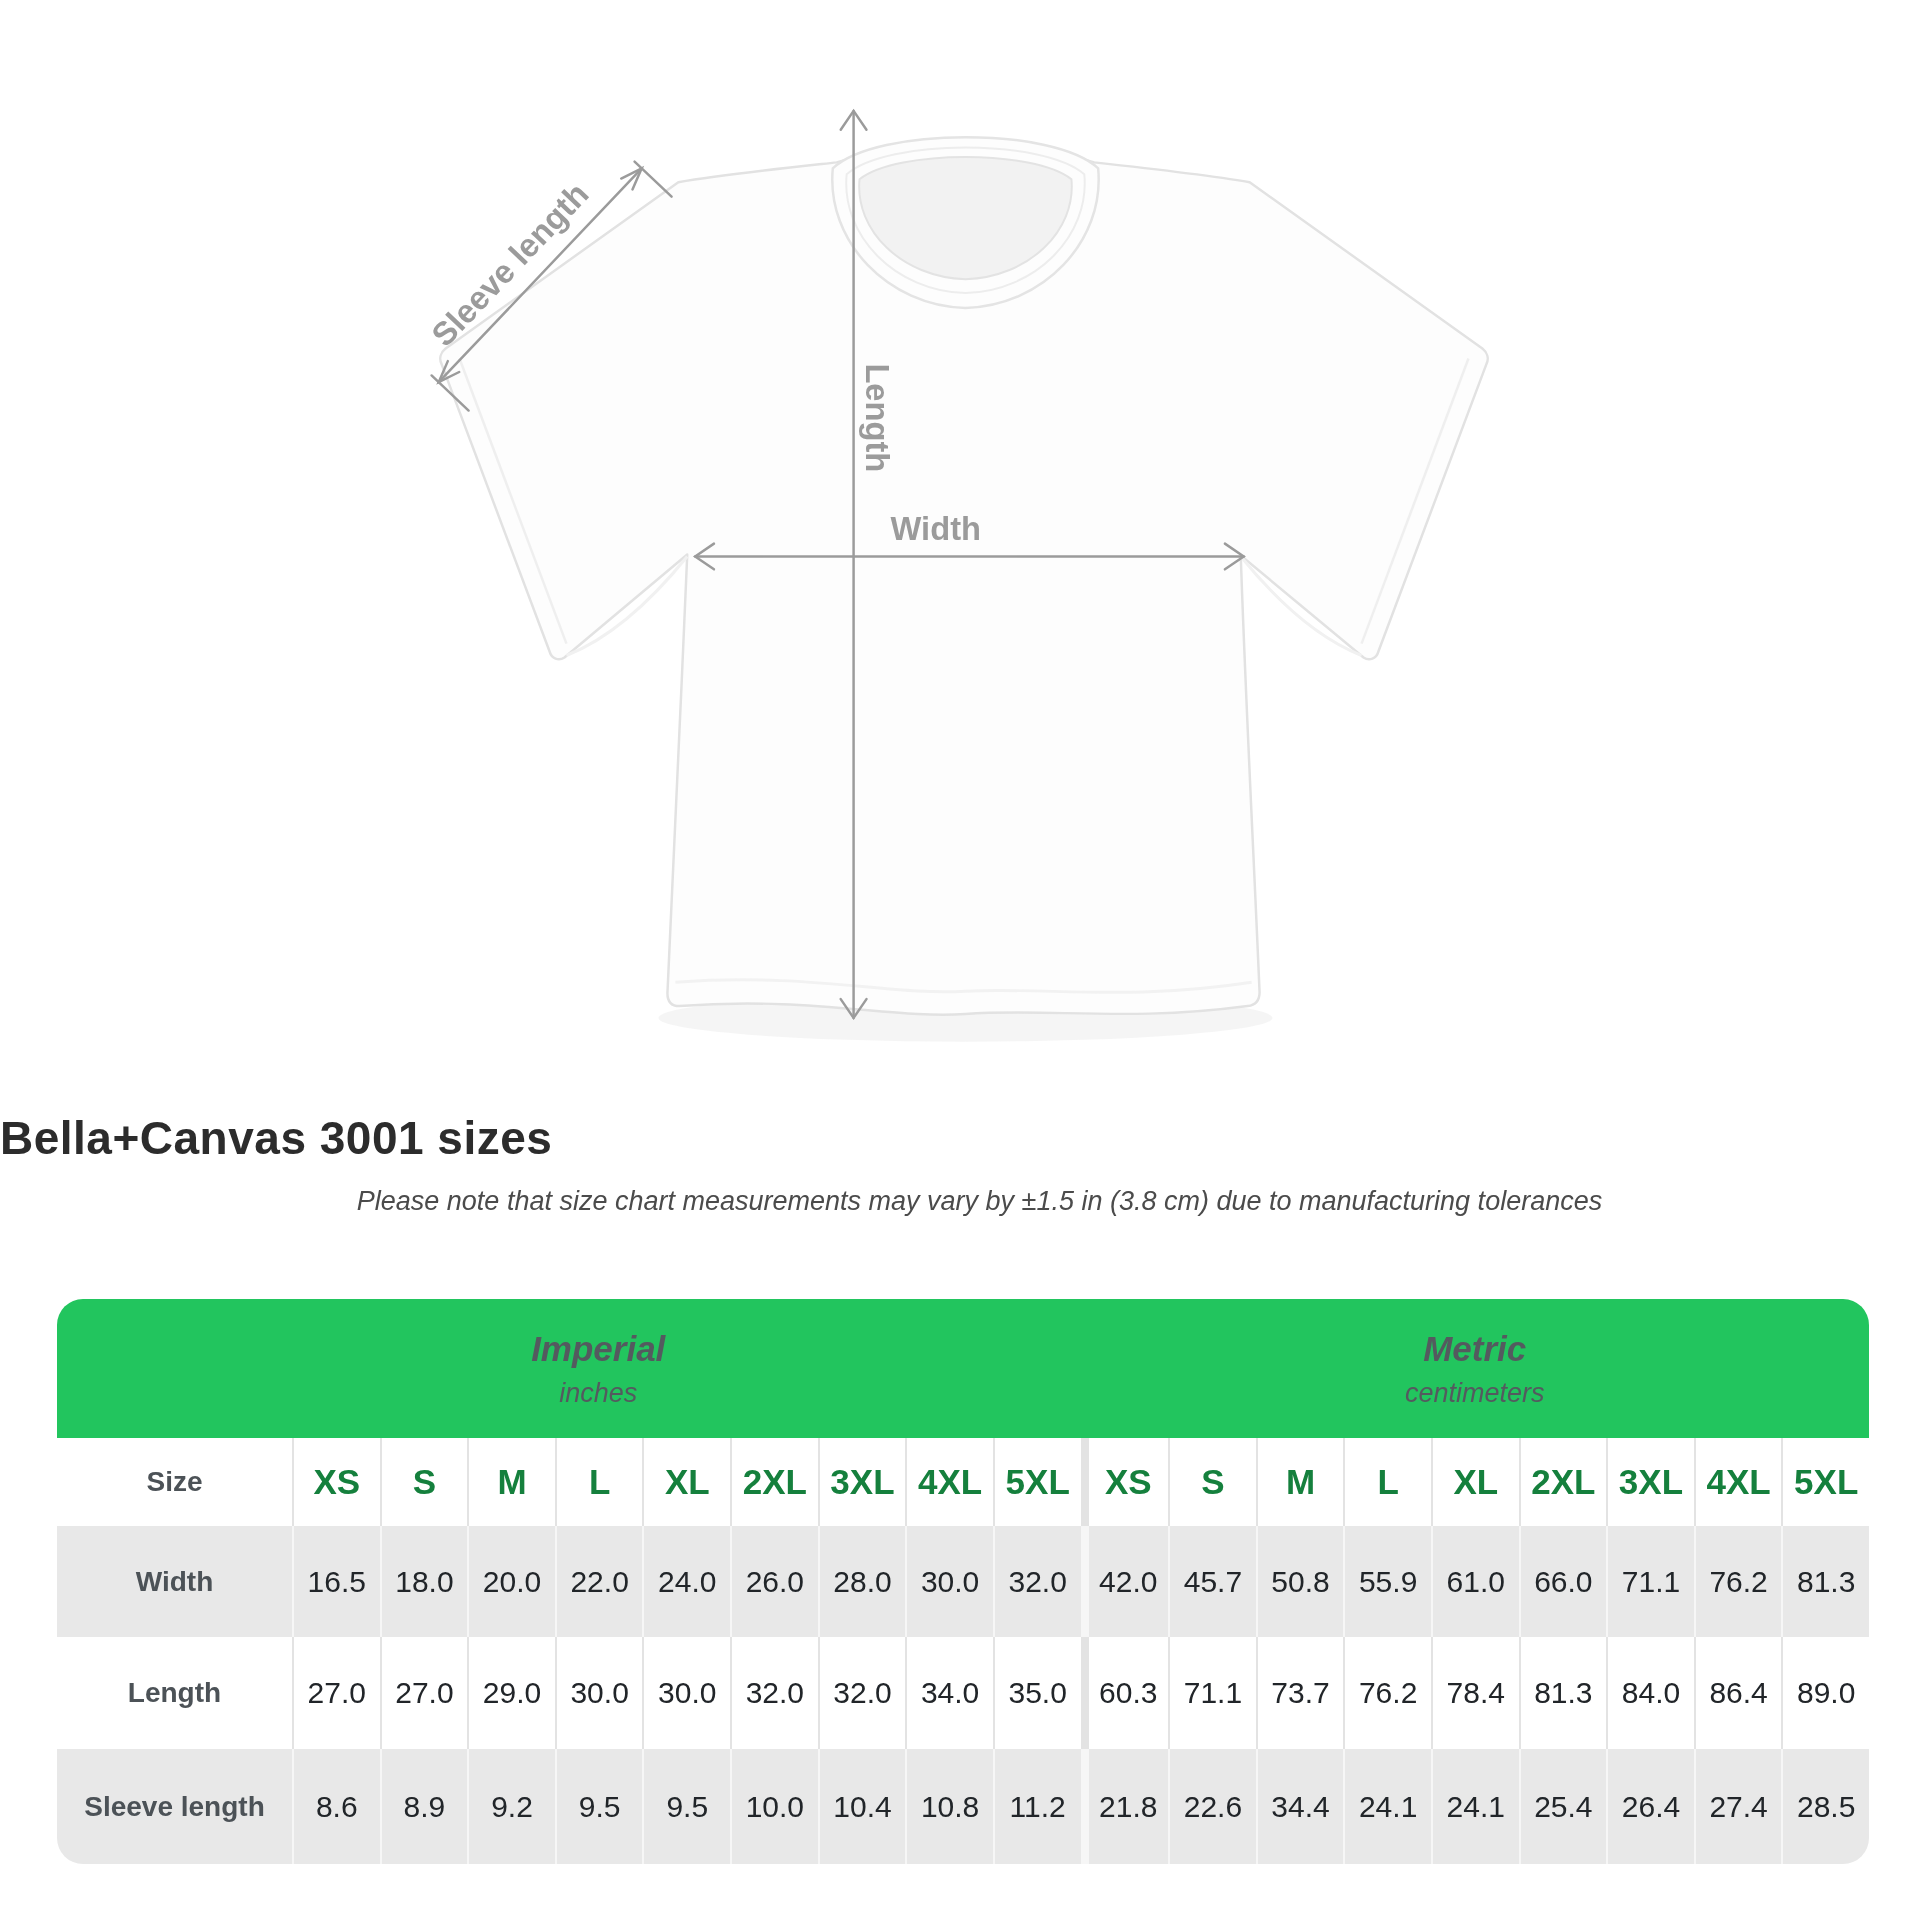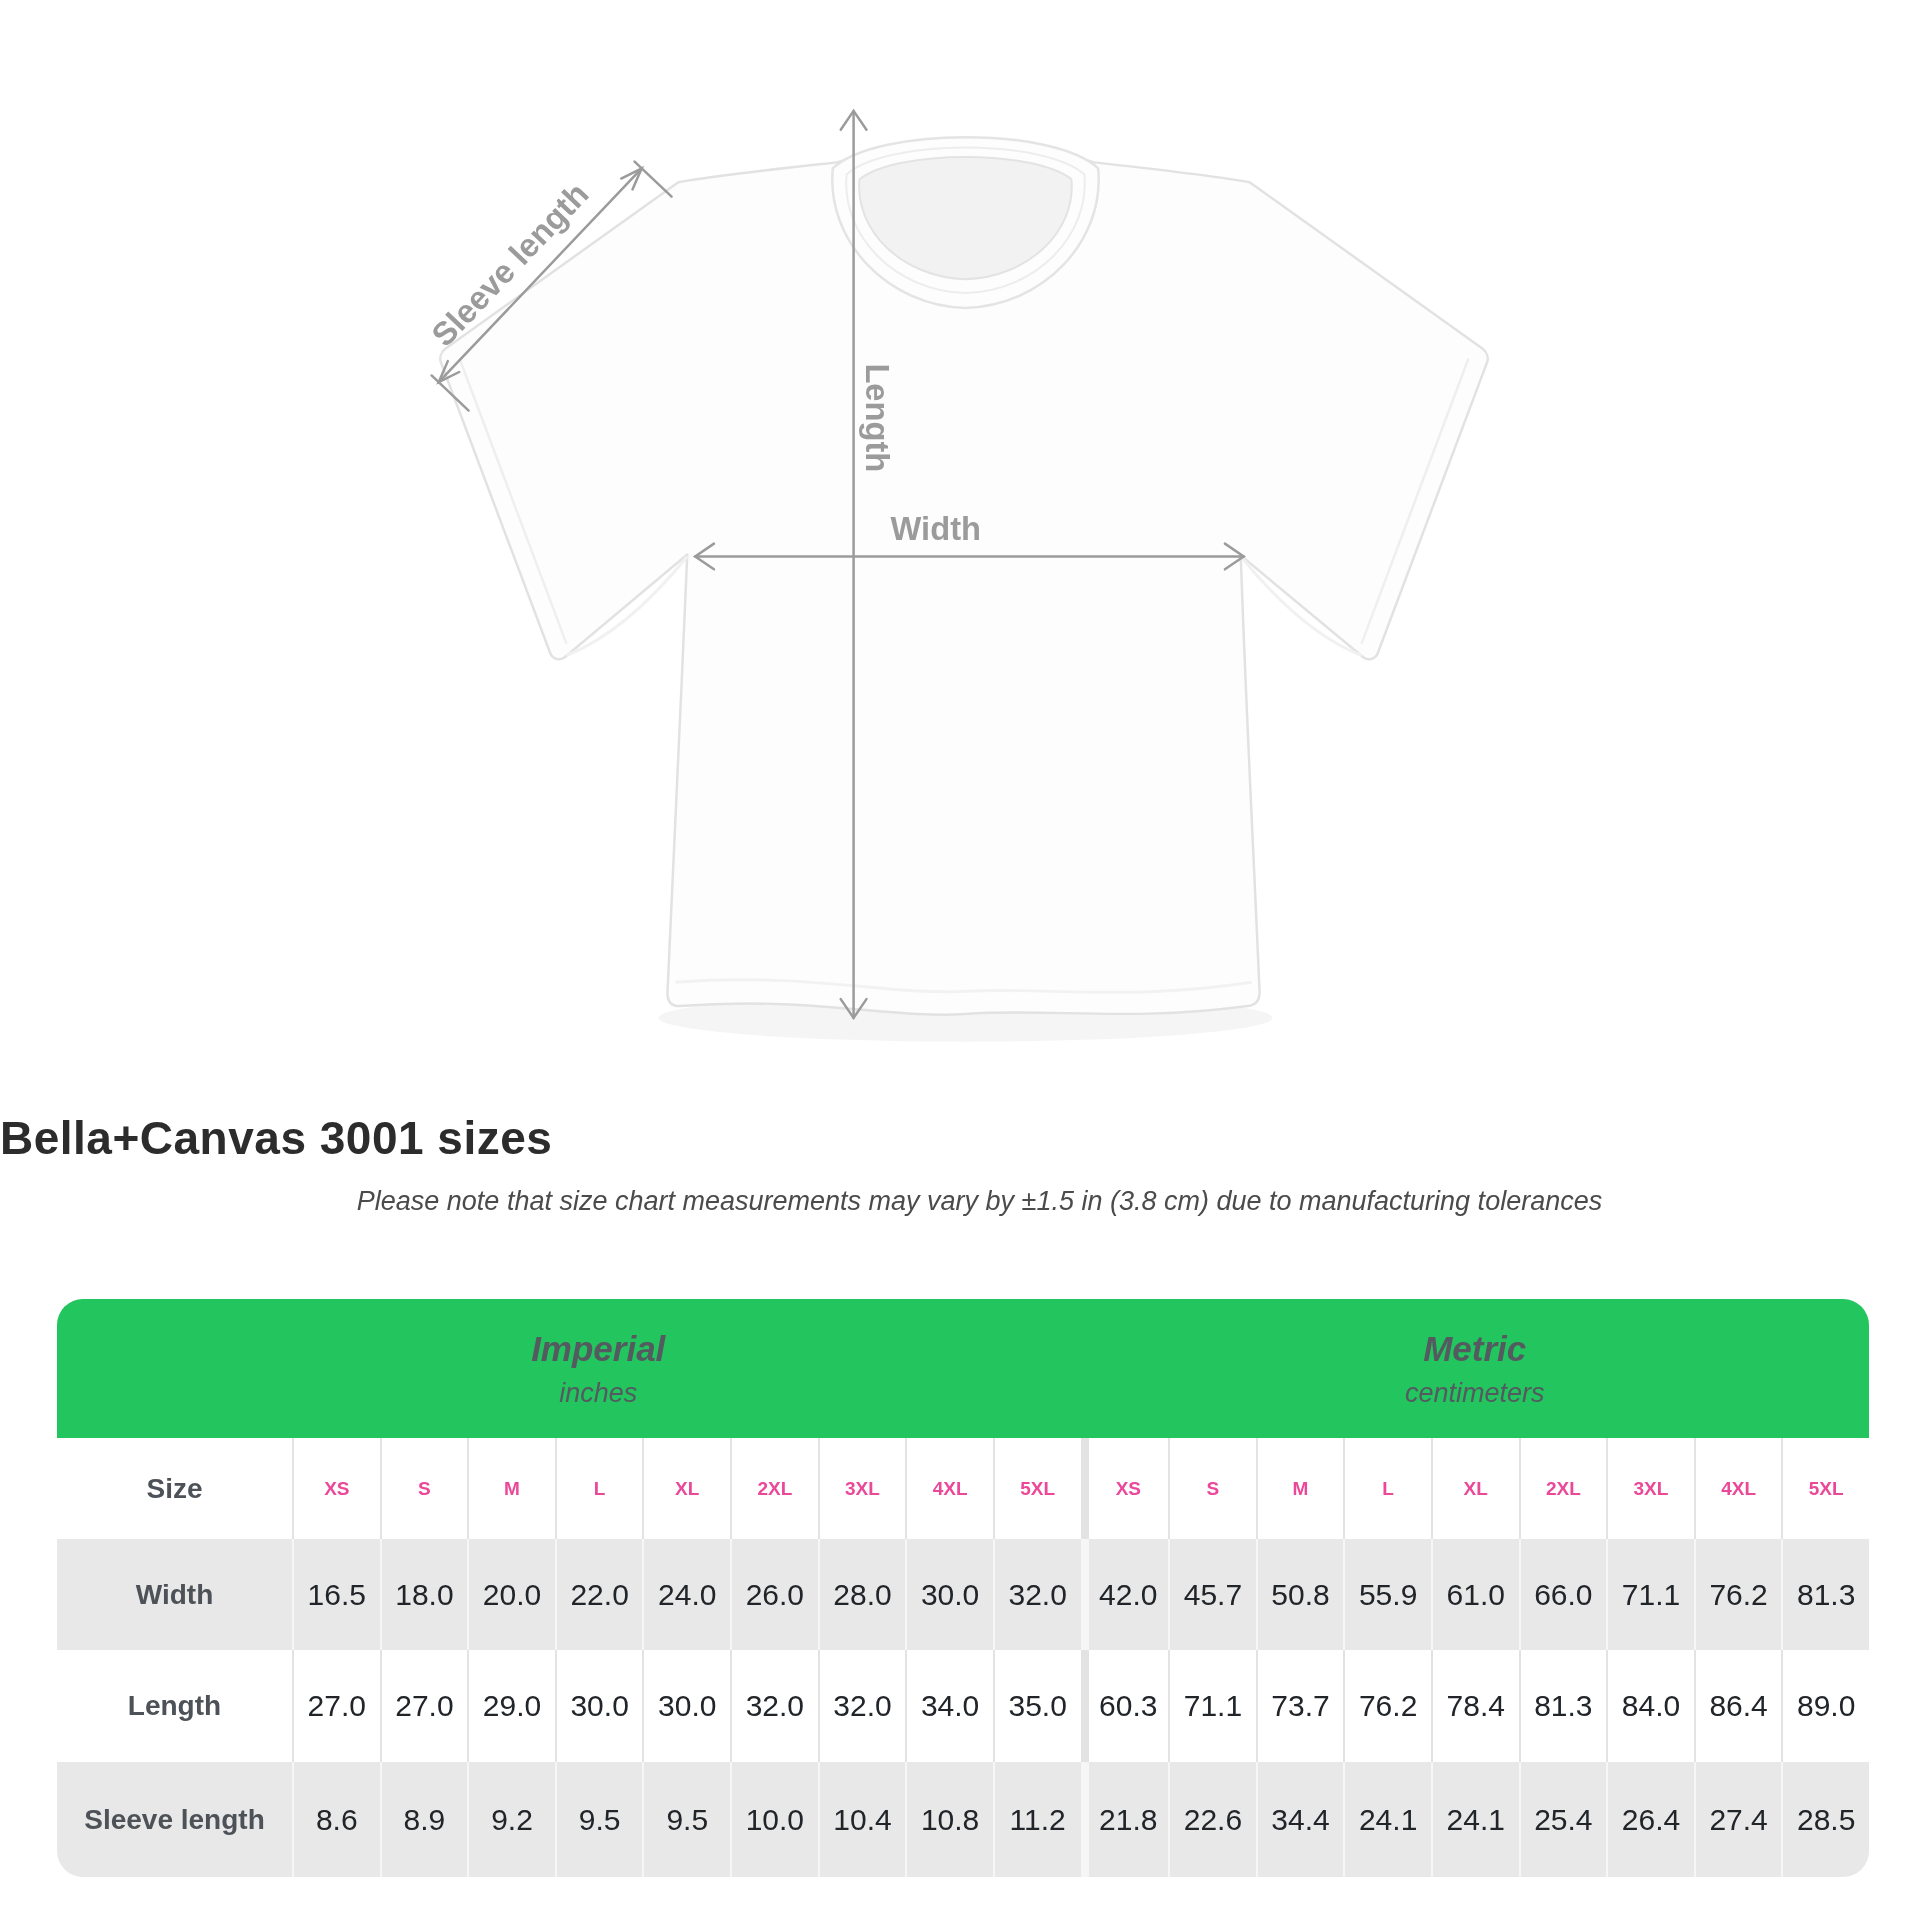--- a/index.html
+++ b/index.html
@@ -35,26 +35,26 @@
   .r-white{--sep:#e3e3e3;background:#ffffff;}
   .r-gray{--sep:#f6f6f6;background:#e8e8e8;}
   .unit-header{background:#22c55e;height:139px;}
   .unit-cell{
     grid-column:span 10;display:flex;flex-direction:column;align-items:center;
     justify-content:center;gap:9px;padding-left:59px;box-sizing:border-box;
   }
   .unit-cell.metric{grid-column:span 9;padding-left:0;}
   .unit-title{font-size:35px;font-weight:bold;font-style:italic;color:#545a5f;}
   .unit-sub{font-size:27px;font-style:italic;color:#545a5f;}
-  .r-sizes{height:101px;}
+  .r-sizes{height:88px;}
   .r-w{height:111px;}
   .r-l{height:112px;}
   .r-s{height:115px;}
   .lbl{font-size:28px;font-weight:bold;color:#4c5257;}
-  .sz{font-size:19px;font-weight:bold;color:#ec4899;}
+  .sz{font-size:35px;font-weight:bold;color:#15803d;}
   .val{font-size:30px;color:#212529;text-align:right;}
 </style>
 </head>
 <body>
 
 <div class="stage">
 
   <div class="diagram">
     <svg width="1927" height="1109" viewBox="0 0 1946 1120" xmlns="http://www.w3.org/2000/svg">
 

